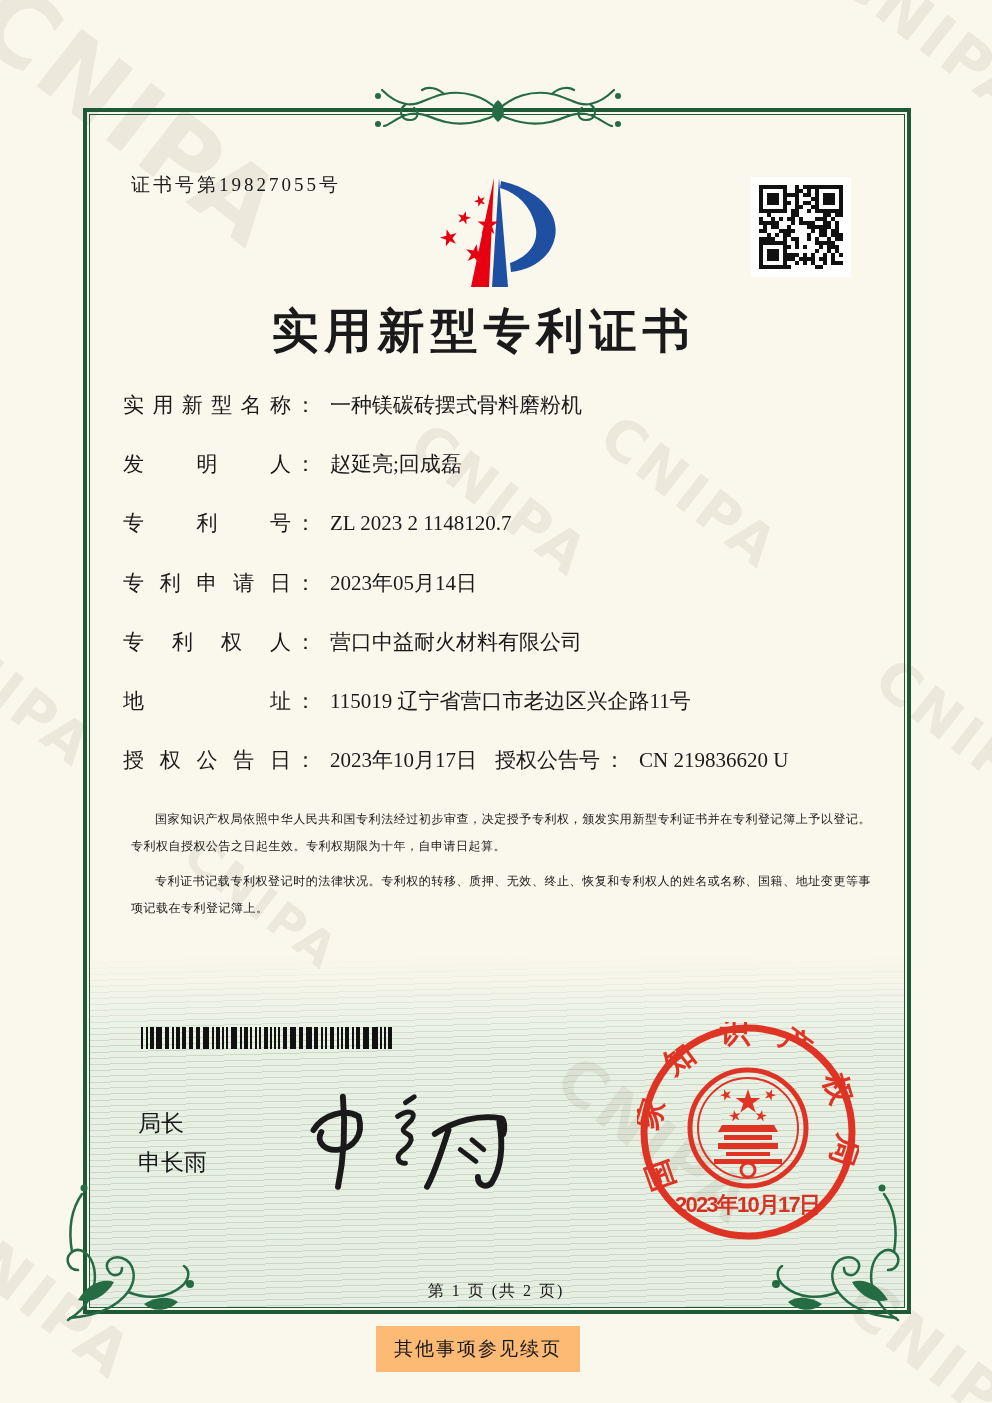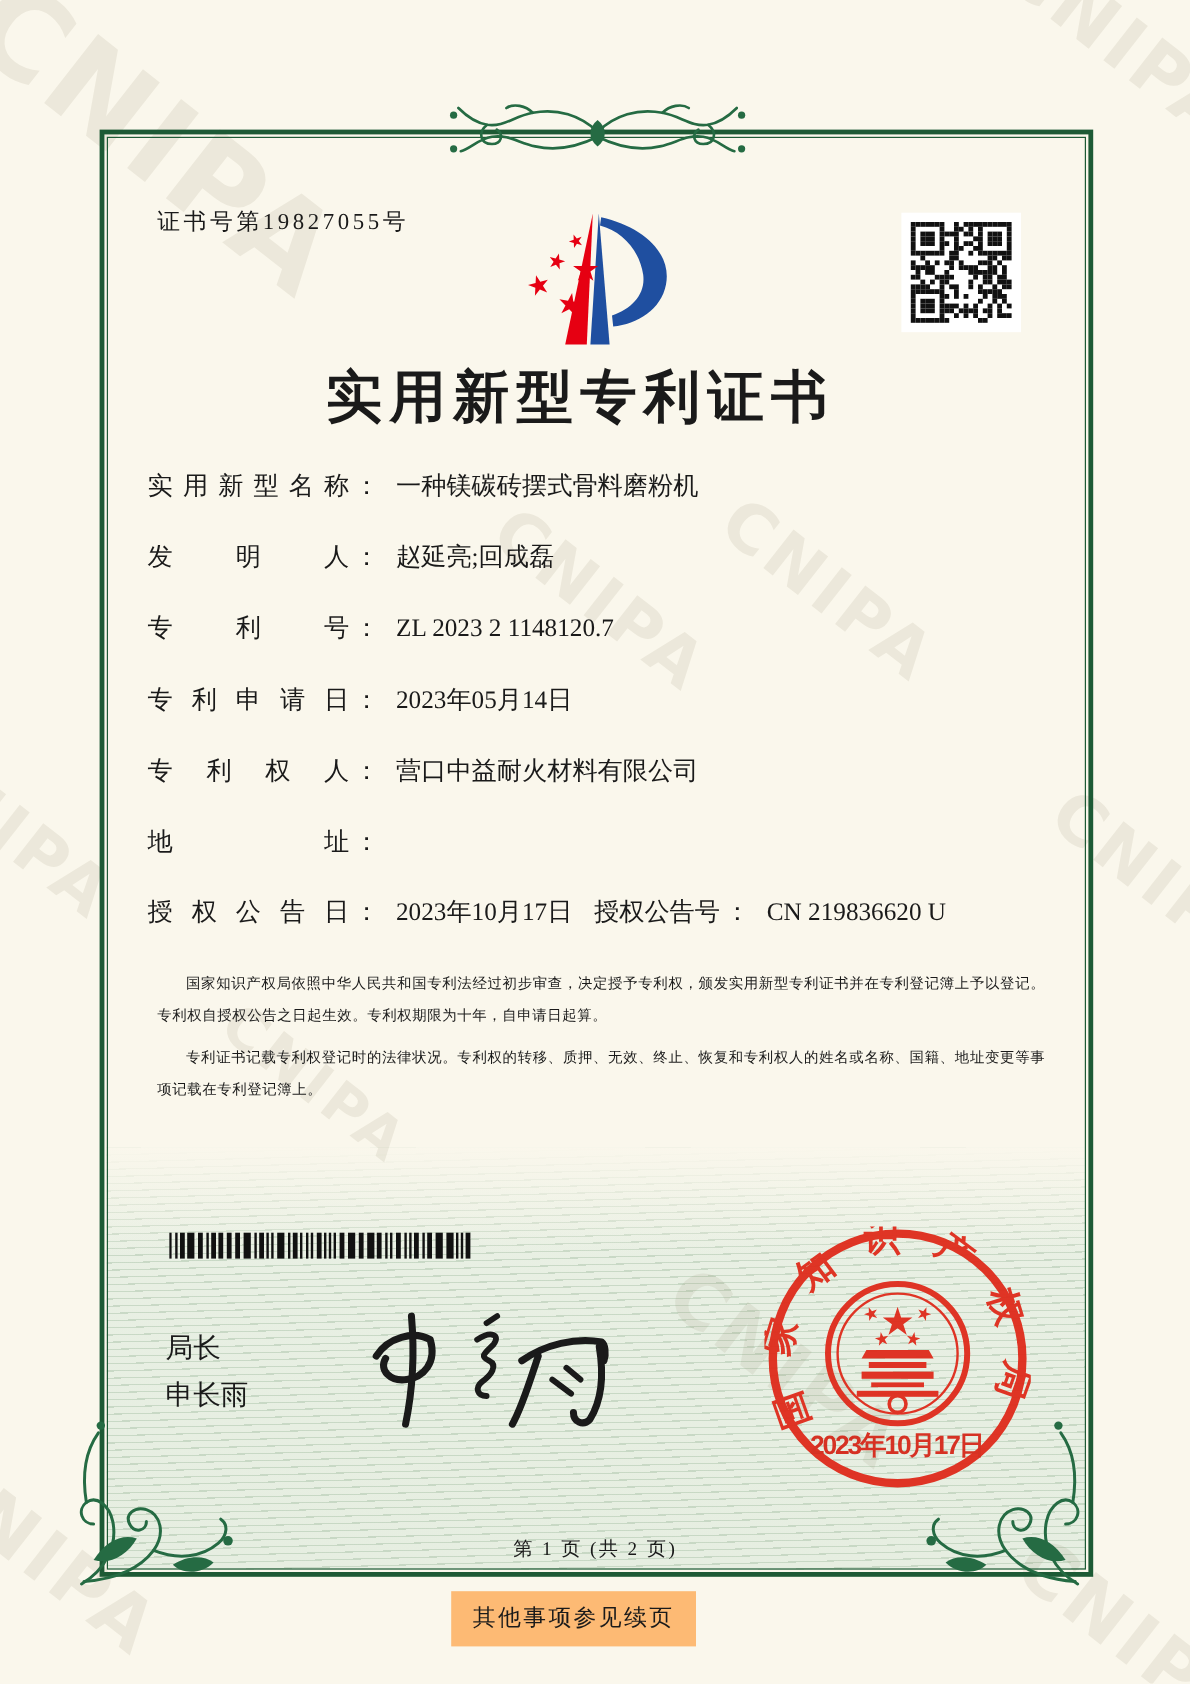--- a/index.html
+++ b/index.html
@@ -414,20 +414,21 @@
     <span class="fvalue">2023年05月14日</span>
   </div>
   <div class="frow">
     <span class="flabel">专利权人</span>
       <span class="fcolon">：</span>
     <span class="fvalue">营口中益耐火材料有限公司</span>
   </div>
   <div class="frow">
     <span class="flabel">地址</span>
       <span class="fcolon">：</span>
+    <span class="fvalue">115019 辽宁省营口市老边区兴企路11号</span>
   </div>
   <div class="frow">
     <span class="flabel">授权公告日</span>
       <span class="fcolon">：</span>
     <span class="fvalue">2023年10月17日</span>
     <span class="pair2">
       <span class="flabel">授权公告号</span>
         <span class="fcolon">：</span>
       <span class="fvalue">CN 219836620 U</span>
     </span>

